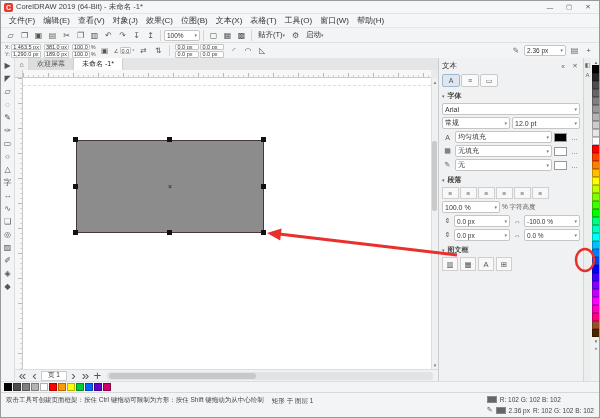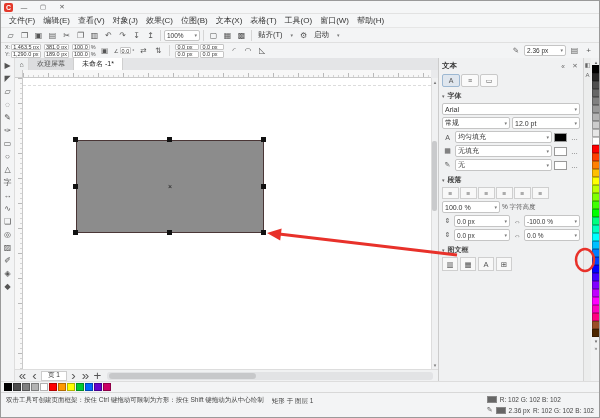--- a/index.html
+++ b/index.html
@@ -23,21 +23,21 @@
 
   
   .toolbar{position:absolute;left:0;top:27px;width:100%;height:15px;background:#f3f4f5;
     border-bottom:1px solid #e0e0e0;display:flex;align-items:center;padding:0 3px;gap:1px;font-size:8px}
   .ticons{display:flex;gap:1px;align-items:center}
   .tbtn{min-width:13px;height:13px;display:flex;align-items:center;justify-content:center;color:#555;font-size:8px}
   .tsep{width:1px;height:11px;background:#d5d5d5;margin:0 2px}
   .fld{background:#fff;border:1px solid #c5c5c5;border-radius:2px;height:11px;display:inline-flex;
     align-items:center;gap:2px;padding:0 2px;font-size:6.5px;color:#333;white-space:nowrap;overflow:hidden}
   .chev{font-size:5px;color:#777;line-height:1}
-  .tddl{display:flex;align-items:center;gap:8px;font-size:7.5px;padding:0 3px;color:#333;white-space:nowrap}
+  .tddl{display:flex;align-items:center;gap:0;font-size:7.5px;padding:0 3px;color:#333;white-space:nowrap}
 
   
   .propbar{position:absolute;left:0;top:42px;width:100%;height:16px;background:#f3f4f5;
     border-bottom:1px solid #dcdcdc;display:flex;align-items:center;gap:3px;padding:0 4px}
   .pb-stack{display:flex;flex-direction:column;gap:1px;justify-content:center}
   .pb-line{display:flex;align-items:center;gap:1px;font-size:5.5px;color:#555}
   .pb-line .fld,.cfld{height:6.5px;font-size:5.5px;padding:0 1px;border-radius:1px}
   .pb-ico{min-width:12px;height:12px;display:flex;align-items:center;justify-content:center;font-size:7.5px;color:#555}
   .cgrid{display:grid;grid-template-columns:24px 24px;gap:1px}
   .pb-right{margin-left:auto;display:flex;align-items:center;gap:2px}
@@ -81,21 +81,21 @@
 
   
   .vscroll{position:absolute;left:430px;top:77px;width:7px;height:291px;background:#f0f1f2;border-left:1px solid #ddd;
     display:flex;flex-direction:column;align-items:center;justify-content:space-between;font-size:5px;color:#777;padding:1px 0}
   .vthumb{position:absolute;left:431px;top:140px;width:5px;height:70px;background:#c9cacc;border-radius:2px}
 
   
   .docker{position:absolute;left:437px;top:57px;width:145px;height:323px;background:#f0f1f2;
     border-left:1px solid #ccc;padding:2px 3px;display:flex;flex-direction:column;gap:2px;font-size:7px;overflow:hidden}
   .dk-header{display:flex;align-items:center;height:12px;gap:2px}
-  .dk-title{font-weight:bold;font-size:7.5px;flex:1}
+  .dk-title{font-weight:normal;font-size:7.5px;flex:1}
   .dk-hicon{width:10px;text-align:center;color:#666;font-size:6.5px}
   .dk-modes{display:flex;gap:1px}
   .dk-mode{width:18px;height:13px;border:1px solid #c9c9c9;background:#fafafa;display:flex;
     align-items:center;justify-content:center;font-size:7px;border-radius:2px;color:#555}
   .dk-mode.active{background:#dfe6ee;border-color:#9db8d2}
   .dk-sec{display:flex;align-items:center;gap:3px;height:11px;color:#444;margin-top:1px}
   .sec-arrow{font-size:5px;color:#666}
   .sec-title{font-size:7px;font-weight:bold}
   .dk-row{display:flex;align-items:center;gap:2px}
   .dk-row .fld{flex:1;height:12px;font-size:7px;justify-content:space-between}
@@ -147,20 +147,21 @@
   .sb-pen{font-size:7px;color:#555}
 
   
   .overlay{position:absolute;left:0;top:0;width:600px;height:418px;pointer-events:none;z-index:60}
 </style>
 </head>
 <body>
 
 <div class="titlebar">
   <span class="logo">C</span>
+  <span class="title">CorelDRAW 2019 (64-Bit) - 未命名 -1*</span>
   <span class="wctrl">—</span>
   <span class="wctrl">▢</span>
   <span class="wctrl">✕</span>
 </div>
 
 <div class="menubar">
 
 <span class="menu-item">文件(F)</span>
     <span class="menu-item">编辑(E)</span>
     <span class="menu-item">查看(V)</span>

